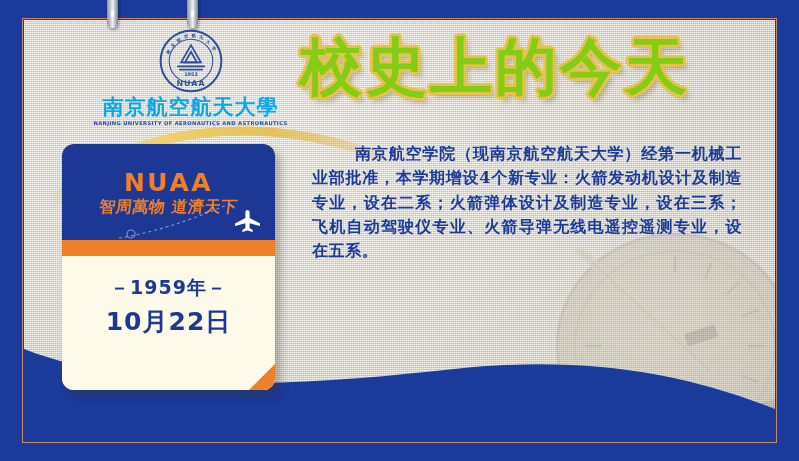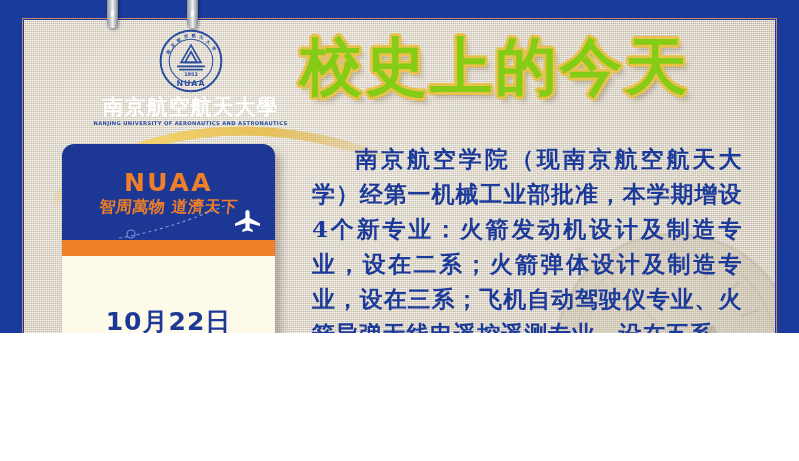--- a/index.html
+++ b/index.html
@@ -4,21 +4,21 @@
 <title>校史上的今天</title>
 <style>
   * { box-sizing: border-box; margin: 0; padding: 0; }
   html, body {
     width: 799px; height: 461px;
     overflow: hidden;
     font-family: "DejaVu Sans", "Liberation Sans", sans-serif;
   }
   #poster {
     position: relative;
-    width: 799px; height: 333px;
+    width: 799px; height: 461px;
     background: #1a3a9c;
     overflow: hidden;
   }
 
   
   .inner-frame {
     position: absolute;
     left: 22px; top: 18px;
     width: 755px; height: 425px;
     border: 1.5px solid #c98a6a;
@@ -71,21 +71,21 @@
     width: 205px;
     z-index: 5;
     text-align: center;
   }
   .seal { display:block; margin: 0 auto 2px auto; }
   .brand-cn {
     font-family: "DejaVu Serif", "Liberation Serif", serif;
     font-size: 21px;
     font-weight: 700;
     letter-spacing: 1px;
-    color: #ffffff;
+    color: #0ea5e9;
     line-height: 1.05;
     white-space: nowrap;
   }
   .brand-en {
     font-family: "DejaVu Sans", "Liberation Sans", sans-serif;
     font-size: 5.2px;
     font-weight: 700;
     letter-spacing: 0.35px;
     color: #2b4fa0;
     margin-top: 2px;
@@ -220,21 +220,21 @@
   #ring1 { left: 107px; }
   #ring2 { left: 187px; }
 
   
   .article {
     position: absolute;
     left: 312px; top: 142px;
     width: 430px;
     z-index: 5;
     font-family: "DejaVu Serif", "Liberation Serif", serif;
-    font-size: 23px;
+    font-size: 16px;
     font-weight: 700;
     line-height: 1.52;
     letter-spacing: 0.6px;
     color: #1b3a9a;
     text-indent: 43px;
     text-align: justify;
   }
 </style>
 </head>
 <body>
@@ -334,20 +334,21 @@
         <circle cx="14" cy="40" r="4" fill="none" stroke="#7f93d4" stroke-width="1.2"></circle>
       </svg>
       <svg class="plane" width="30" height="26" viewBox="0 0 30 26">
         <path d="M14.5 2 c1.3 0 2.1 1.1 2.1 2.6 l0 5.4 l10.4 5.6 l0 2.4 l-10.4 -2.8 l0 4.7 l3.1 2.2 l0 1.8 l-5.2 -1.3 l-5.2 1.3 l0 -1.8 l3.1 -2.2 l0 -4.7 l-10.4 2.8 l0 -2.4 l10.4 -5.6 l0 -5.4 c0 -1.5 0.8 -2.6 2.1 -2.6 z" fill="#ffffff"></path>
       </svg>
       <div class="cal-nuaa">NUAA</div>
       <div class="cal-motto">智周萬物 道濟天下</div>
     </div>
     <div class="cal-stripe"></div>
     <div class="cal-body">
+      <div class="cal-year">－1959年－</div>
       <div class="cal-date">10月22日</div>
       <div class="fold"></div>
     </div>
   </div>
 
   <div class="ring" id="ring1">
       <span class="slot"></span>
     </div>
   <div class="ring" id="ring2">
       <span class="slot"></span>

